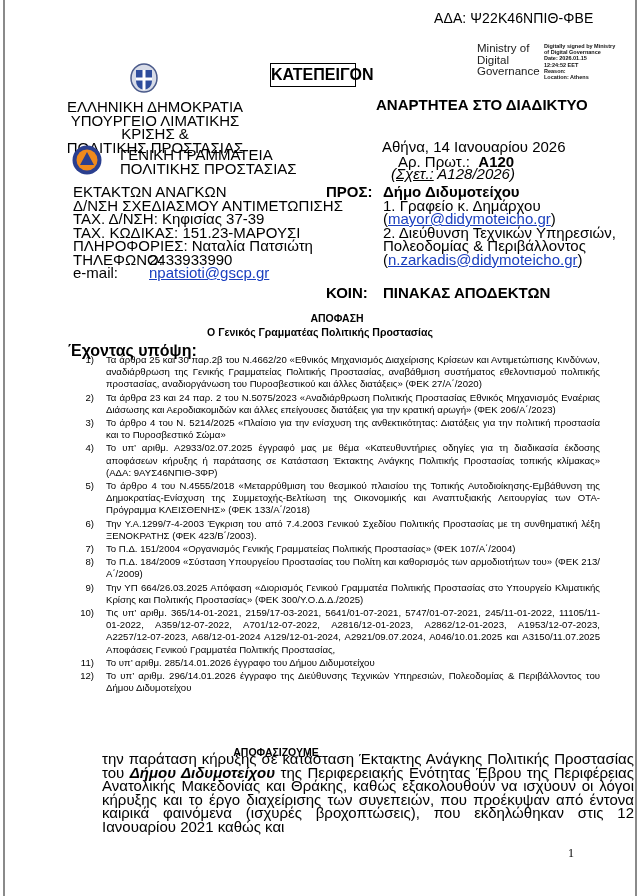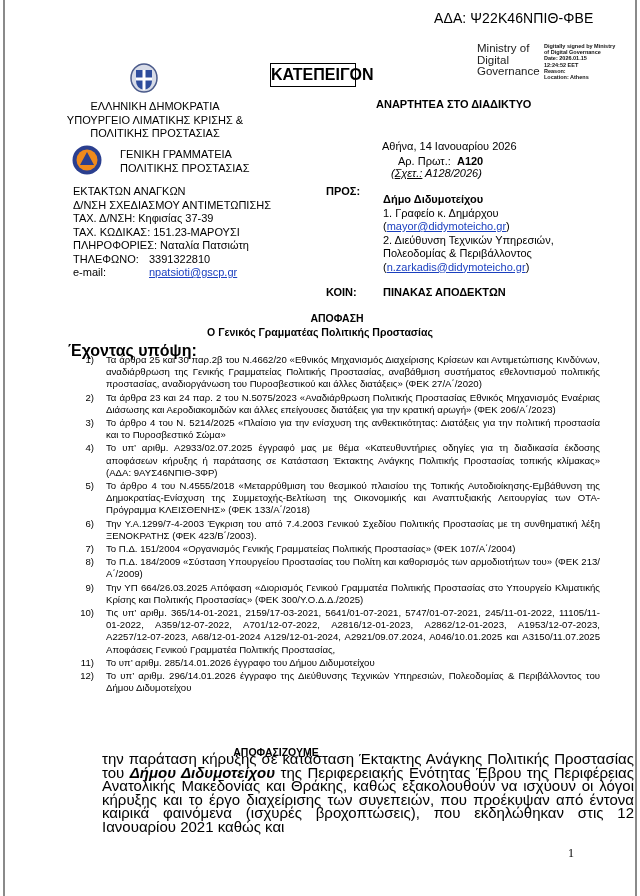--- a/index.html
+++ b/index.html
@@ -7,34 +7,34 @@
          font-family:"Liberation Sans", "DejaVu Sans", sans-serif; color:#000; }
   .page { position:absolute; left:3px; top:0; width:634px; height:896px;
           border-left:2px solid #8a8a8a; border-right:2px solid #8a8a8a; box-sizing:border-box; }
   .abs { position:absolute; }
   .ada { left:398px; top:10px; font-size:14px; letter-spacing:0.1px;margin-left:36px; }
   .mdg { left:477px; top:43px; font-size:11.5px; line-height:11.5px; color:#222; }
   .sig { left:544px; top:43px; font-size:5.5px; line-height:6.2px; color:#111; font-weight:bold; }
   .urgent { left:270px; top:63px; width:84px; height:22px; border:1px solid #000;
             font-weight:bold; font-size:16px; text-align:center; line-height:22px; }
   .emblem { left:130px; top:63px; width:28px; height:30px; }
-  .hdr { font-size:11px; line-height:13.5px; }
+  .hdr { font-size:15px; line-height:13.5px; }
   .left-org { left:60px; top:100px; width:190px; text-align:center; }
   .gscp-logo { left:72px; top:145px; width:30px; height:30px; }
   .gscp-text { left:120px; top:148px; }
   .dept { left:73px; top:185px; }
   .dept div { white-space:nowrap; }
   .dept .tab { display:inline-block; width:76px; }
   a.link { color:#1a3fbf; text-decoration:underline; }
   .right-col { left:376px; top:98px; }
   .date { left:382px; top:140px; }
   .prot { left:398px; top:155px; }
   .sxet { left:391px; top:167px; font-style:italic; }
   .pros-l { left:326px; top:185px; font-weight:bold; }
-  .pros-r { left:383px; top:185px;margin-top:8px; }
+  .pros-r { left:383px; top:185px; }
   .koin-l { left:326px; top:286px; font-weight:bold; }
   .koin-r { left:383px; top:286px; font-weight:bold; }
   .center { left:0; width:640px; text-align:center; font-weight:bold; font-size:10.5px; }
   .has-seen { left:68px; top:342px; font-weight:bold; font-size:16px; }
   ol.items { position:absolute; left:72px; top:354px; width:528px; margin:0; padding:0; list-style:none;
              font-size:9.6px; line-height:12.2px; }
   ol.items li { position:relative; padding-left:34px; text-align:justify; margin-bottom:1px; }
   ol.items li .num { position:absolute; left:22px; top:0; transform:translateX(-100%); }
   .decide { left:0; top:746px; width:552px; text-align:center; font-weight:bold; font-size:10.5px; }
   .body-text { left:68px; top:752px; width:532px; font-size:15px; line-height:13.6px; text-align:justify;margin-left:34px; }
@@ -89,21 +89,21 @@
   <div>ΓΕΝΙΚΗ ΓΡΑΜΜΑΤΕΙΑ</div>
   <div>ΠΟΛΙΤΙΚΗΣ ΠΡΟΣΤΑΣΙΑΣ</div>
 </div>
 
 <div class="abs hdr dept">
   <div>ΕΚΤΑΚΤΩΝ ΑΝΑΓΚΩΝ</div>
   <div>Δ/ΝΣΗ ΣΧΕΔΙΑΣΜΟΥ ΑΝΤΙΜΕΤΩΠΙΣΗΣ</div>
   <div>ΤΑΧ. Δ/ΝΣΗ: Κηφισίας 37-39</div>
   <div>ΤΑΧ. ΚΩΔΙΚΑΣ: 151.23-ΜΑΡΟΥΣΙ</div>
   <div>ΠΛΗΡΟΦΟΡΙΕΣ: Ναταλία Πατσιώτη</div>
-  <div><span class="tab">ΤΗΛΕΦΩΝΟ:</span><span>3391322810</span></div>
+  <div><span class="tab">ΤΗΛΕΦΩΝΟ:</span><span>2433933990</span></div>
   <div><span class="tab">e-mail:</span><a class="link">npatsioti@gscp.gr</a></div>
 </div>
 
 <div class="abs hdr right-col" style="font-weight:bold;">ΑΝΑΡΤΗΤΕΑ ΣΤΟ ΔΙΑΔΙΚΤΥΟ</div>
 <div class="abs hdr date">Αθήνα, 14 Ιανουαρίου 2026</div>
 <div class="abs hdr prot"><span>Αρ. Πρωτ.:</span>&nbsp; <b>Α120</b></div>
 <div class="abs hdr sxet">(<u>Σχετ.:</u> <span>Α128/2026</span>)</div>
 
 <div class="abs hdr pros-l">ΠΡΟΣ:</div>
 <div class="abs hdr pros-r">

